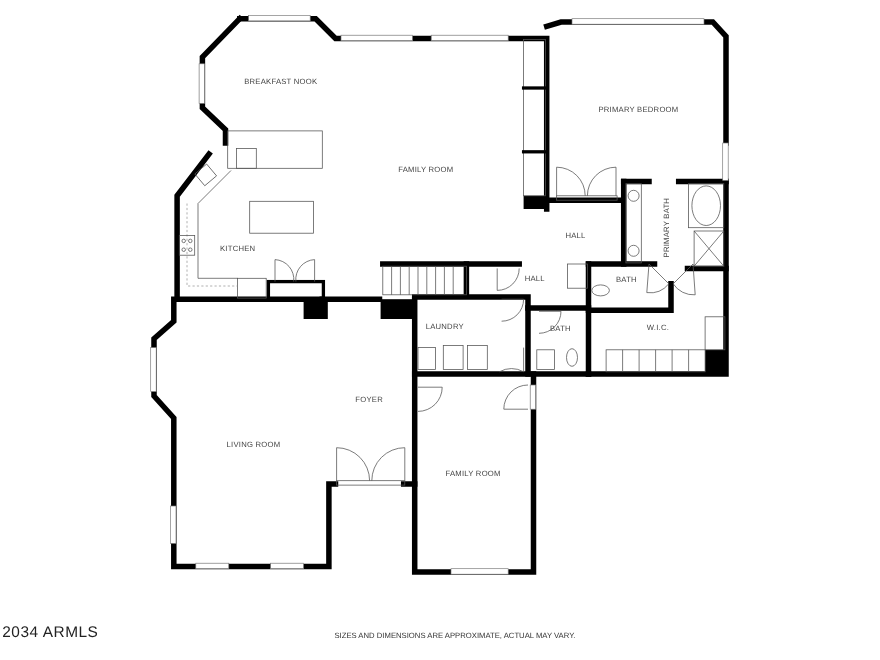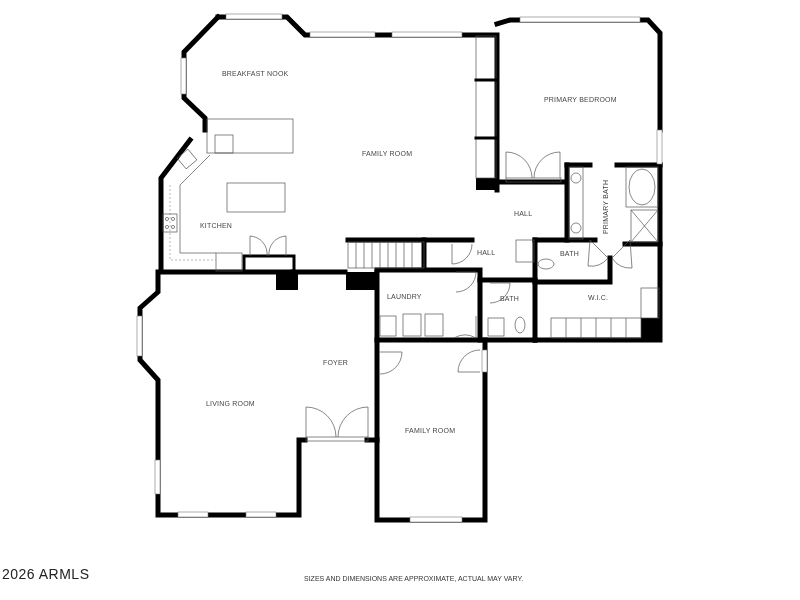--- a/index.html
+++ b/index.html
@@ -182,14 +182,14 @@
     <text class="lbl" x="560" y="256">BATH</text>
     <text class="lbl" x="387" y="299">LAUNDRY</text>
     <text class="lbl" x="500" y="301">BATH</text>
     <text class="lbl" x="588" y="300">W.I.C.</text>
     <text class="lbl" x="323" y="365">FOYER</text>
     <text class="lbl" x="206" y="406">LIVING ROOM</text>
     <text class="lbl" x="405" y="433">FAMILY ROOM</text>
   </g>
 </svg>
 
-<div class="copyright">2026 ARMLS</div>
+<div class="copyright">2034 ARMLS</div>
 <div class="disclaimer">SIZES AND DIMENSIONS ARE APPROXIMATE, ACTUAL MAY VARY.</div>
 
 </body></html>

